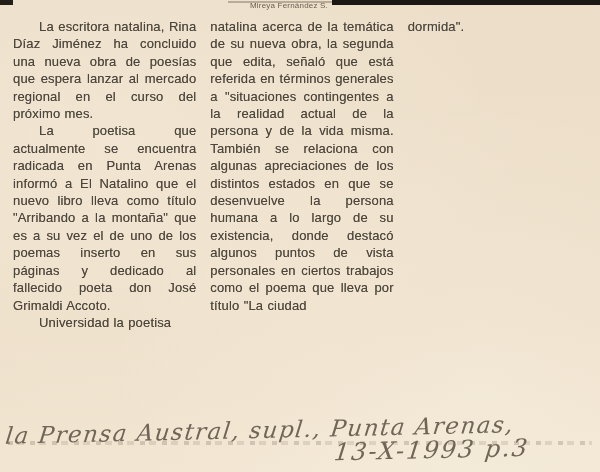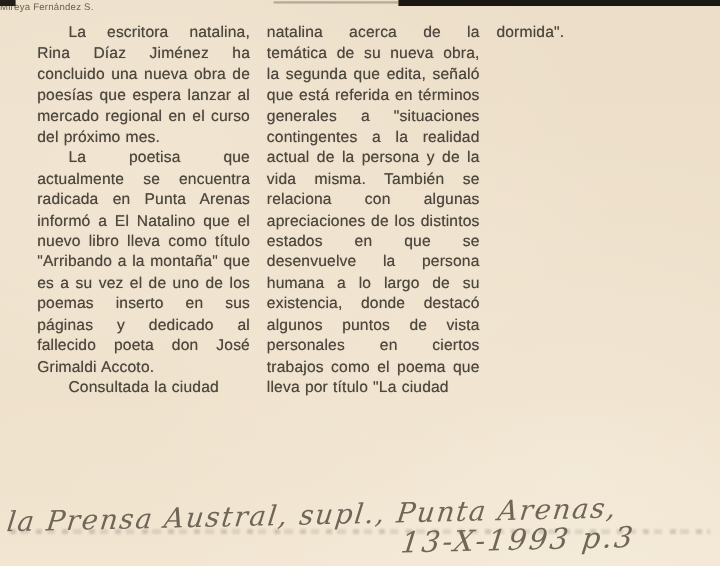--- a/index.html
+++ b/index.html
@@ -23,32 +23,32 @@
     font-family:"Liberation Serif", serif;
     font-weight:bold;
     text-align:center;
     color:#262119;
     letter-spacing:-1px;
     text-shadow:0 0 1px rgba(38,33,25,.55);
   }
   .headline-line{font-size:41px;line-height:48px;transform:scaleY(1.06);}
 
   .byline{
-    text-align:left;
+    text-align:center;
     padding-right:22px;
     font-size:8px;
     line-height:11px;
     color:#6a6052;
     letter-spacing:.2px;
   }
 
   .columns{
     display:flex;
     gap:14px;
-    padding:7px 9px 0 31px;
+    padding:7px 9px 0 13px;
     box-sizing:border-box;
   }
   .col{flex:1;min-width:0;}
   .col p{
     margin:0;
     font-size:13px;
     line-height:17.4px;
     color:#4d463c;
     text-align:justify;
     letter-spacing:.15px;
@@ -99,21 +99,21 @@
   <div class="bar-fade"></div>
   <div class="corner-mark"></div>
 
 
   <div class="byline">Mireya Fernández S.</div>
 
   <div class="columns">
     <div class="col">
       <p class="indent">La escritora natalina, Rina Díaz Jiménez ha concluido una nueva obra de poesías que espera lanzar al mercado regional en el curso del próximo mes.</p>
       <p class="indent">La poetisa que actualmente se encuentra radicada en Punta Arenas informó a El Natalino que el nuevo libro lleva como título "Arribando a la montaña" que es a su vez el de uno de los poemas inserto en sus páginas y dedicado al fallecido poeta don José Grimaldi Accoto.</p>
-      <p class="indent">Consultada la ciudad</p>
+      <p class="indent">Universidad la poetisa</p>
     </div>
     <div class="col">
       <p>natalina acerca de la temática de su nueva obra, la segunda que edita, señaló que está referida en términos generales a "situaciones contingentes a la realidad actual de la persona y de la vida misma. También se relaciona con algunas apreciaciones de los distintos estados en que se desenvuelve la persona humana a lo largo de su existencia, donde destacó algunos puntos de vista personales en ciertos trabajos como el poema que lleva por título "La ciudad</p>
     </div>
     <div class="col">
       <p>dormida".</p>
     </div>
   </div>
 
   <div class="remnant"></div>

